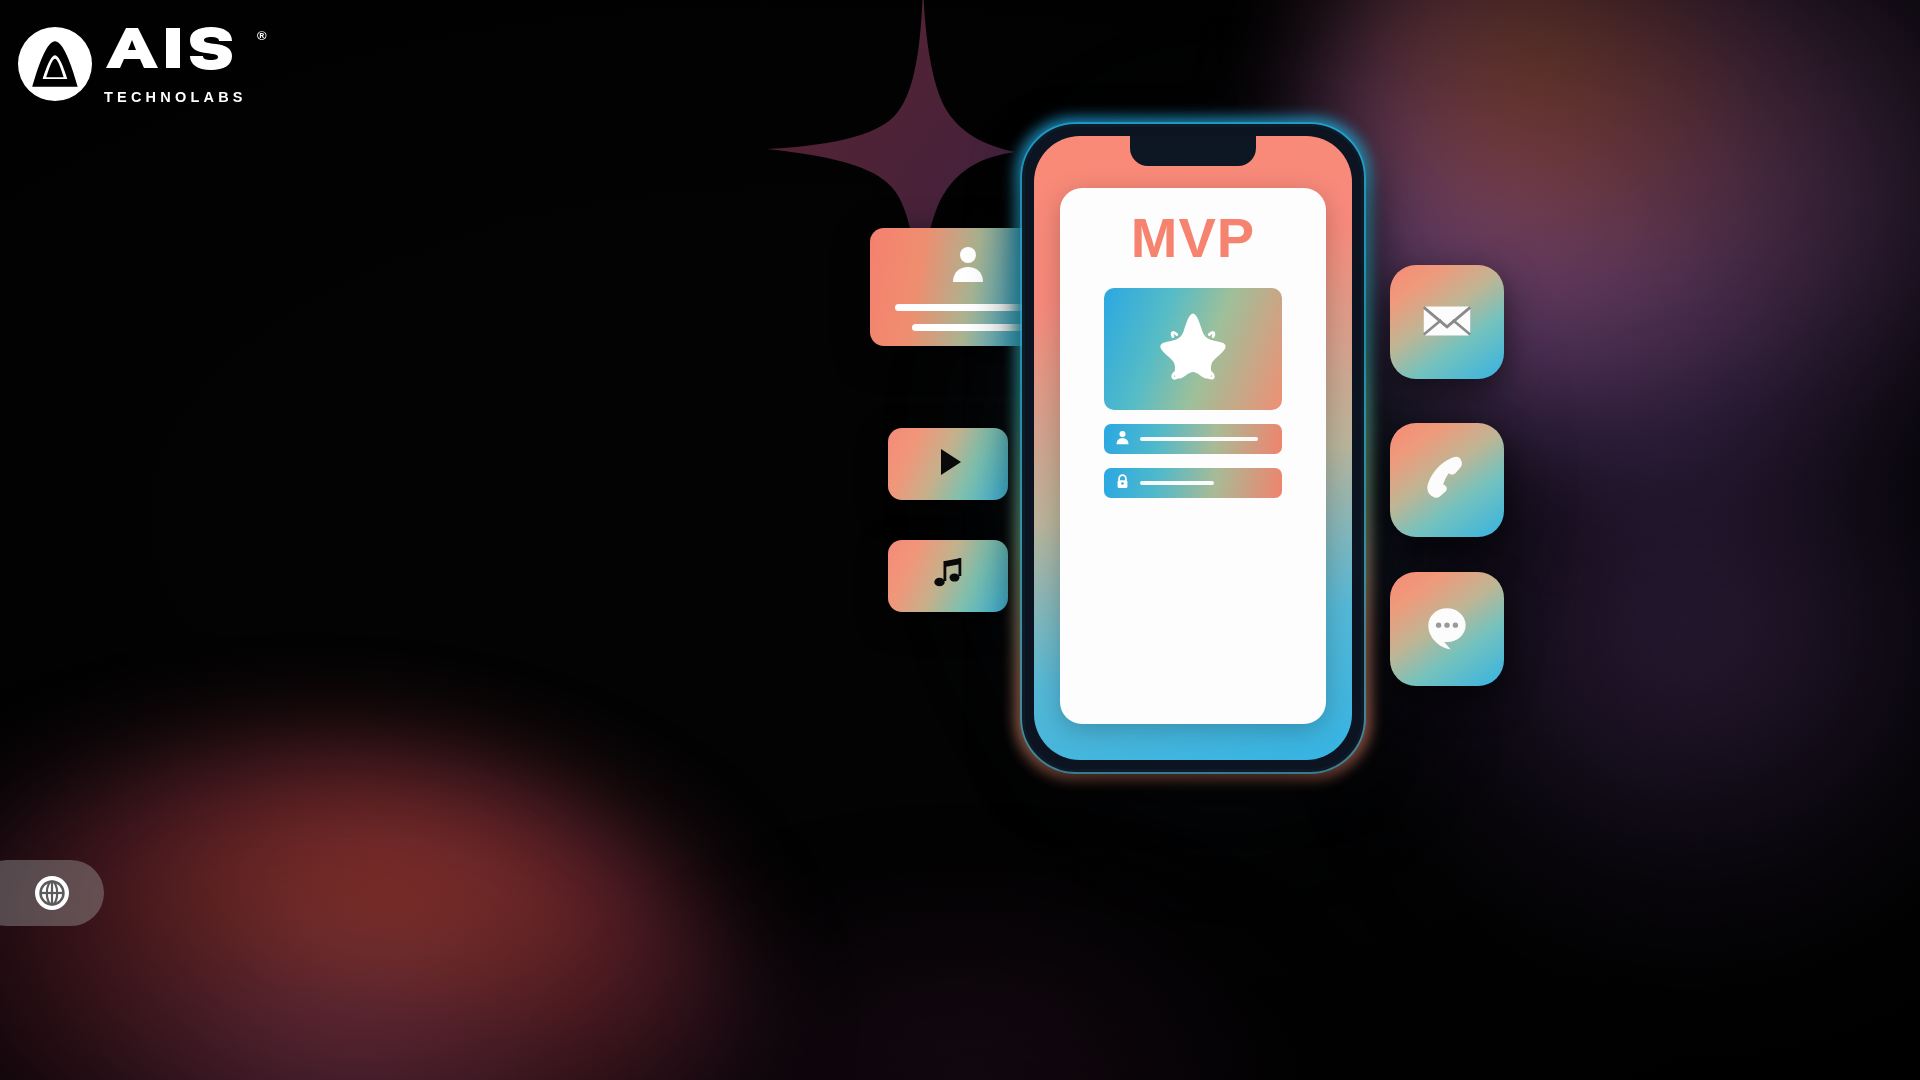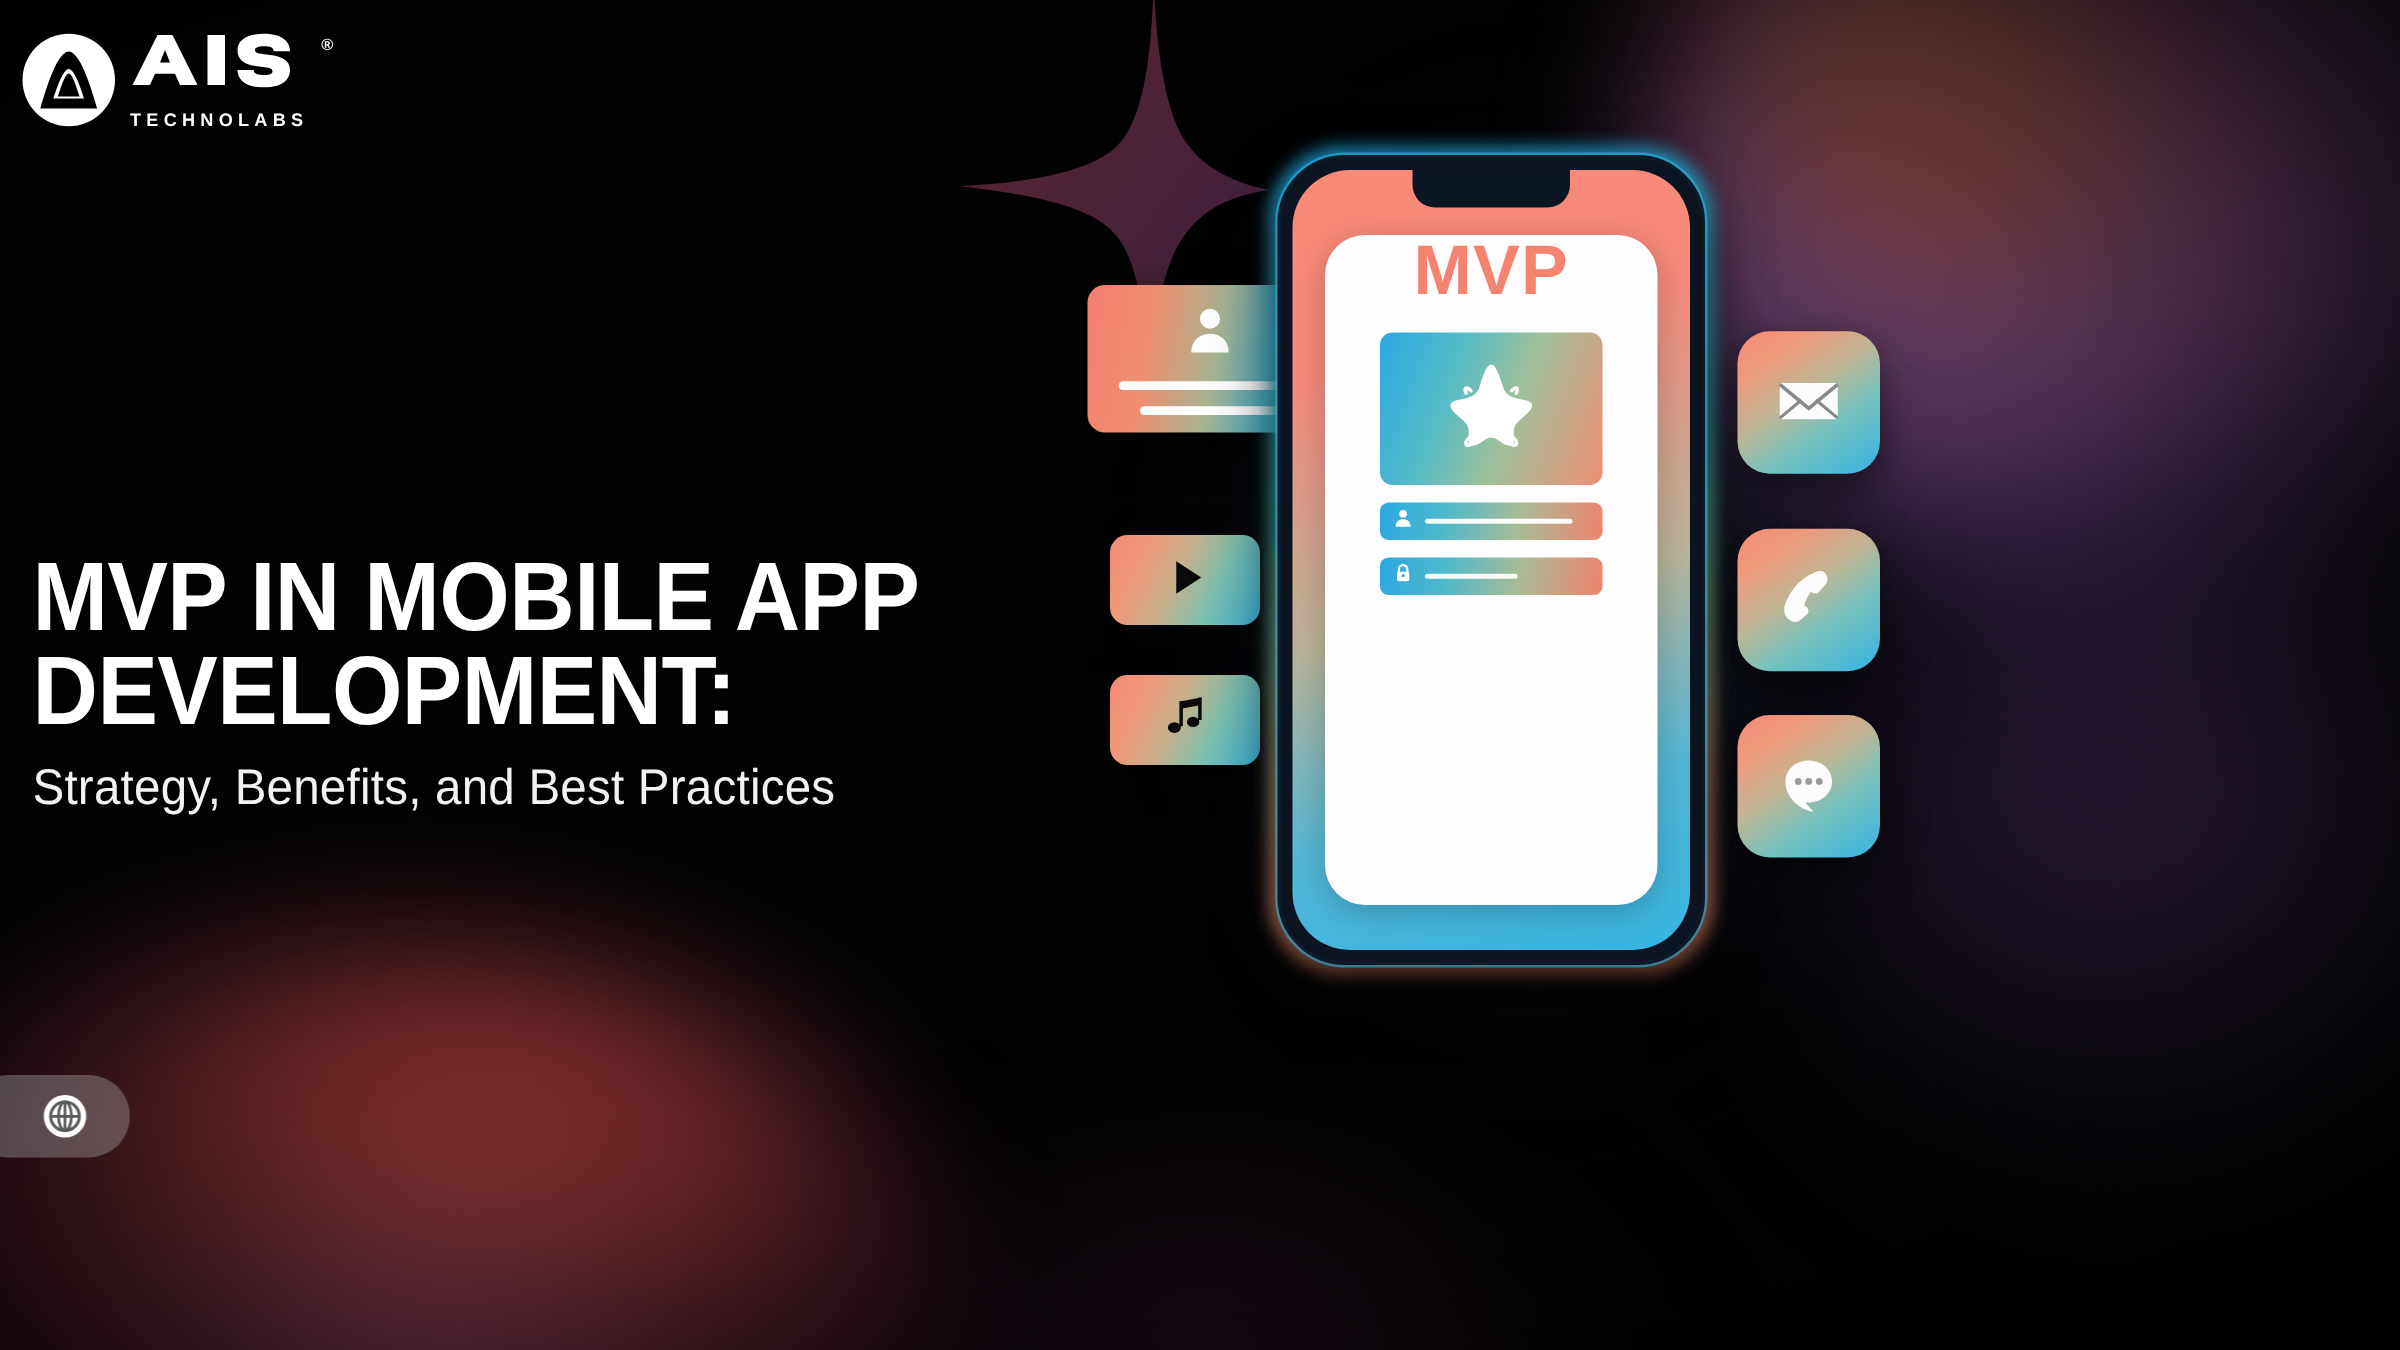--- a/index.html
+++ b/index.html
@@ -127,23 +127,24 @@
     background:linear-gradient(165deg,#fa8a77 0%, #f78a7c 24%, #b9b49a 55%, #55b8d6 78%, #35b4e4 100%);
     overflow:hidden;
   }
   .notch {
     position:absolute; left:50%; top:0; transform:translateX(-50%);
     width:126px; height:30px; background:#0c1723;
     border-radius:0 0 18px 18px; z-index:6;
   }
   .app-card {
     position:absolute; left:26px; right:26px; top:52px; bottom:36px;
-    background:#fdfdfd; border-radius:32px;
+    background:#fdfdfd; border-radius:22px;
     box-shadow:0 6px 26px rgba(0,0,0,.22);
     display:flex; flex-direction:column; align-items:center;
+    padding-top:22px;
   }
   .mvp-title {
     font-size:56px; font-weight:700; letter-spacing:1px;
     color:#f5836f; line-height:1;
     font-family:"Liberation Sans", sans-serif;
   }
   .hero-tile {
     margin-top:22px; width:178px; height:122px; border-radius:10px;
     background:linear-gradient(110deg,#2aa8e2 0%, #56bcc6 32%, #9ec09a 58%, #ef8f74 100%);
     display:flex; align-items:center; justify-content:center;
@@ -234,24 +235,20 @@
             <path d="M62 2 L76 2 L76 42 L62 42 Z"></path>
             <path d="M86 30 L99 30 C99 33 102 34 107 34 C112 34 114 33 114 31 C114 28 109 28 102 27 C93 26 86 23 86 14 C86 6 94 1 107 1 C120 1 128 6 128 15 L115 15 C115 12 112 11 107 11 C103 11 100 12 100 14 C100 17 105 17 112 18 C121 19 128 22 128 30 C128 39 120 44 107 44 C93 44 86 38 86 30 Z"></path>
           </g>
         </svg>
         <span class="logo-reg">®</span>
       </div>
       <div class="logo-sub">TECHNOLABS</div>
     </div>
   </div>
 
-  <div class="headline-block">
-    <div class="headline">MVP IN MOBILE APP DEVELOPMENT:</div>
-    <div class="subhead">Strategy, Benefits, and Best Practices</div>
-  </div>
 
   <div class="url-pill">
     <span class="globe-icon">
       <svg viewBox="0 0 36 36" width="36" height="36">
         <circle cx="18" cy="18" r="17" fill="#fff"></circle>
         <circle cx="18" cy="18" r="11.5" fill="none" stroke="#5b5b5b" stroke-width="2.4"></circle>
         <ellipse cx="18" cy="18" rx="5.2" ry="11.5" fill="none" stroke="#5b5b5b" stroke-width="2.2"></ellipse>
         <line x1="6.5" y1="18" x2="29.5" y2="18" stroke="#5b5b5b" stroke-width="2.2"></line>
         <line x1="18" y1="6.5" x2="18" y2="29.5" stroke="#5b5b5b" stroke-width="2.2"></line>
       </svg>

